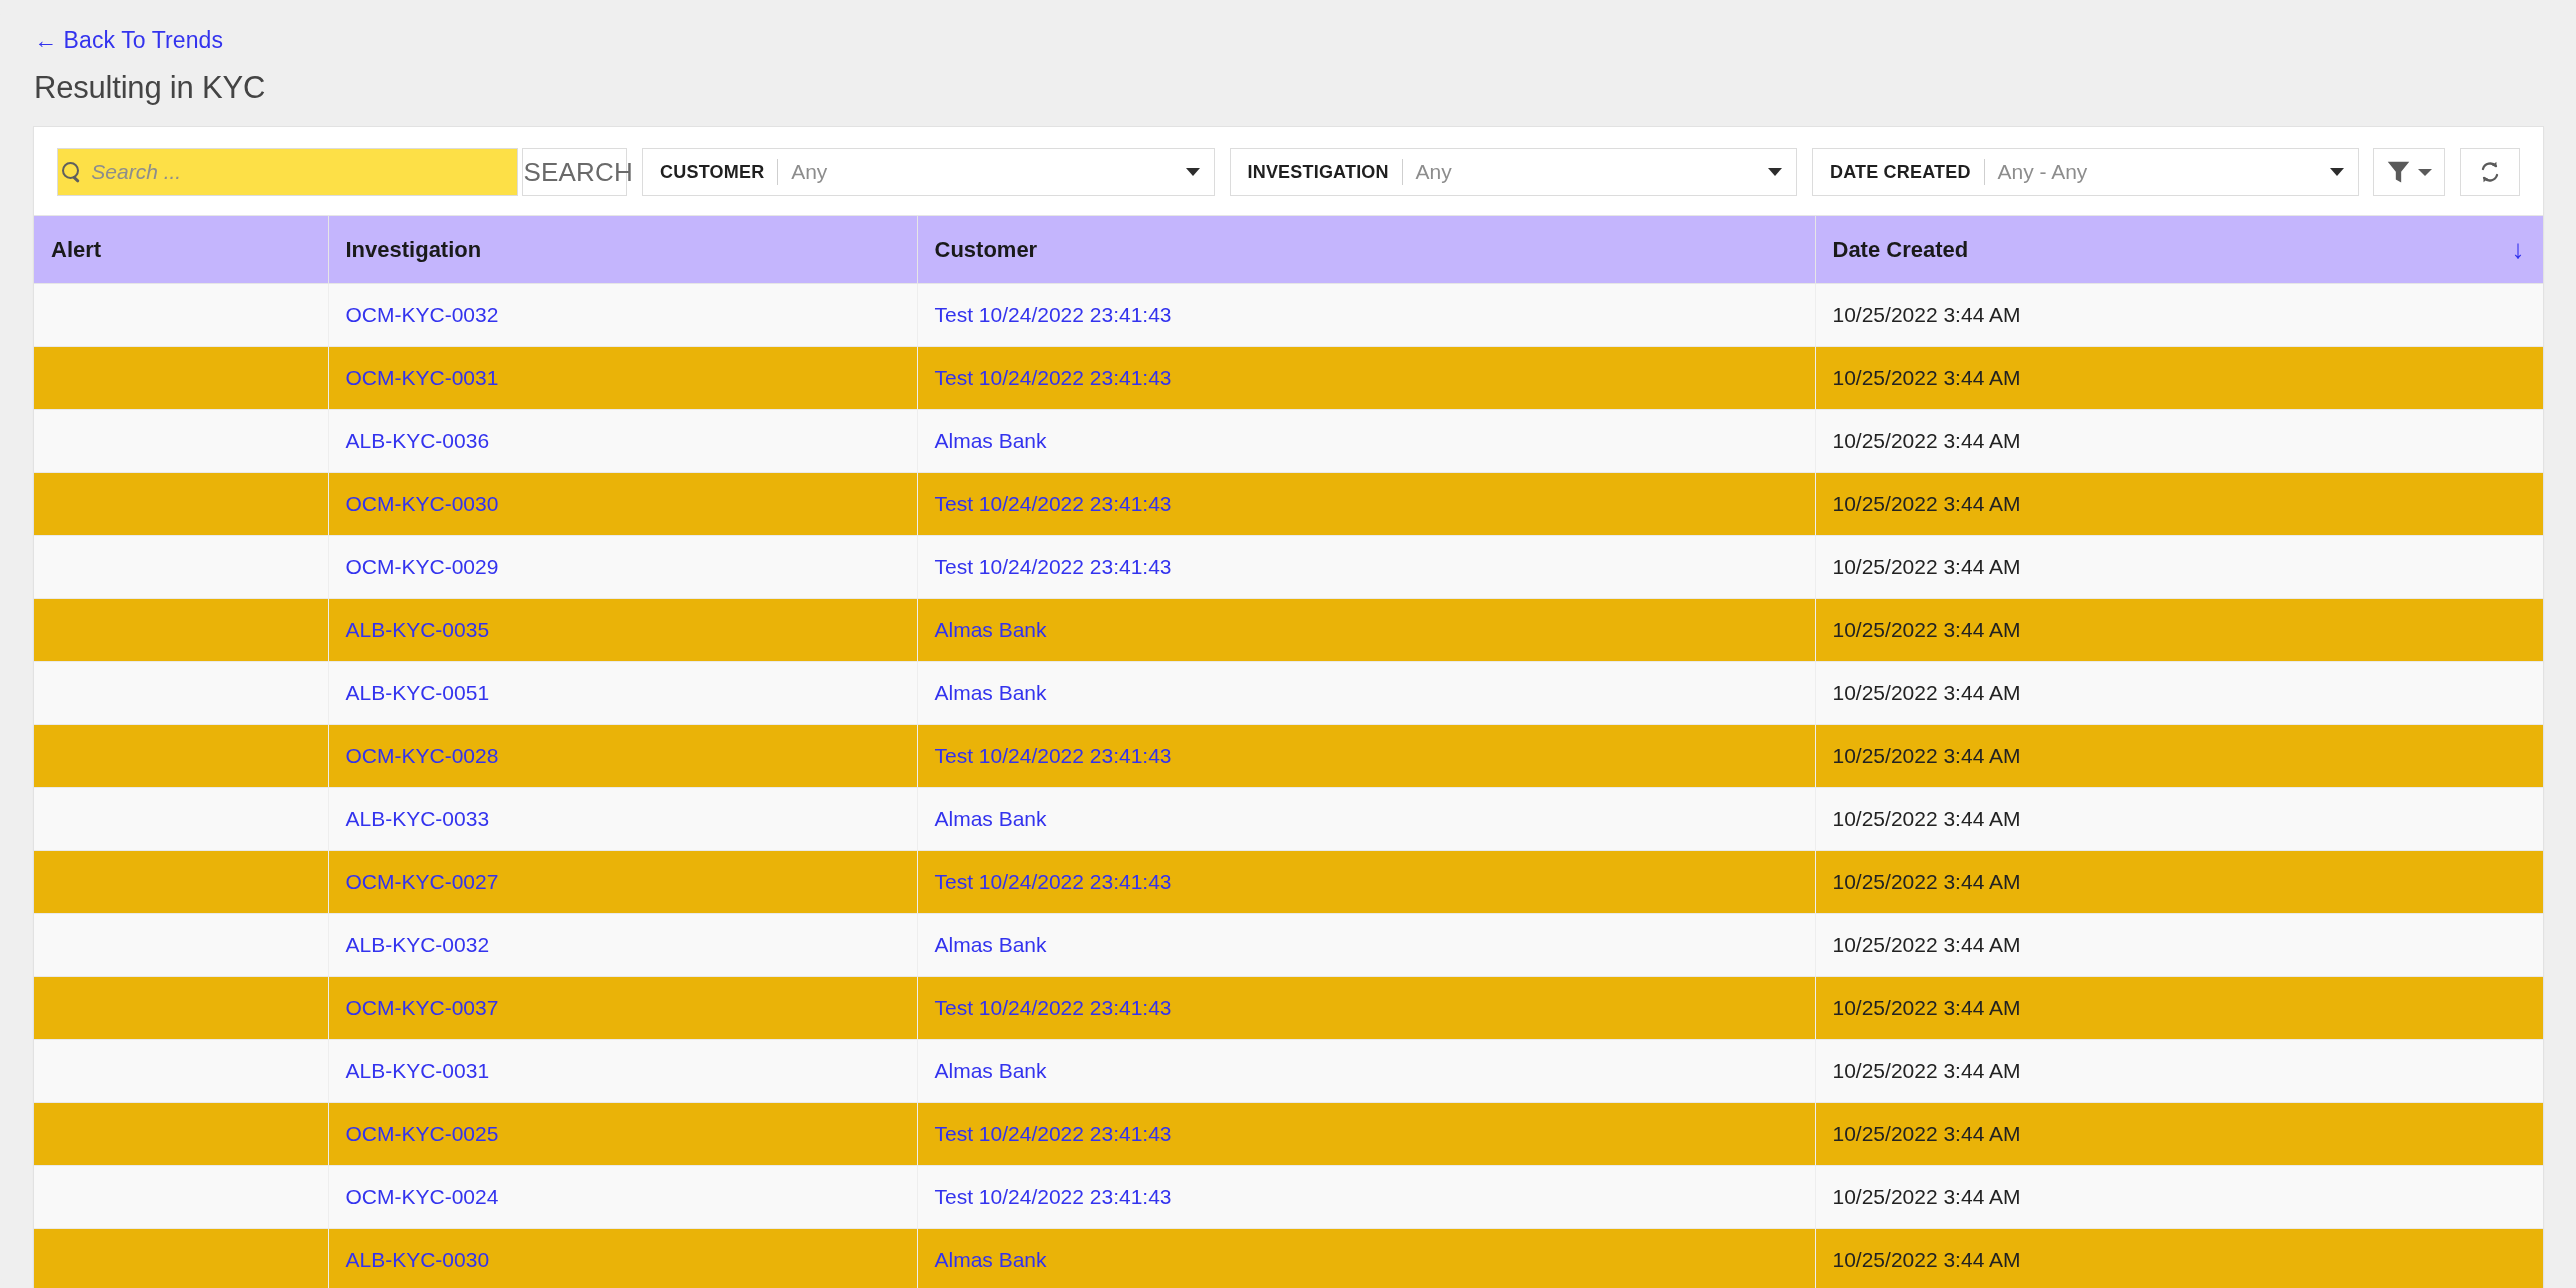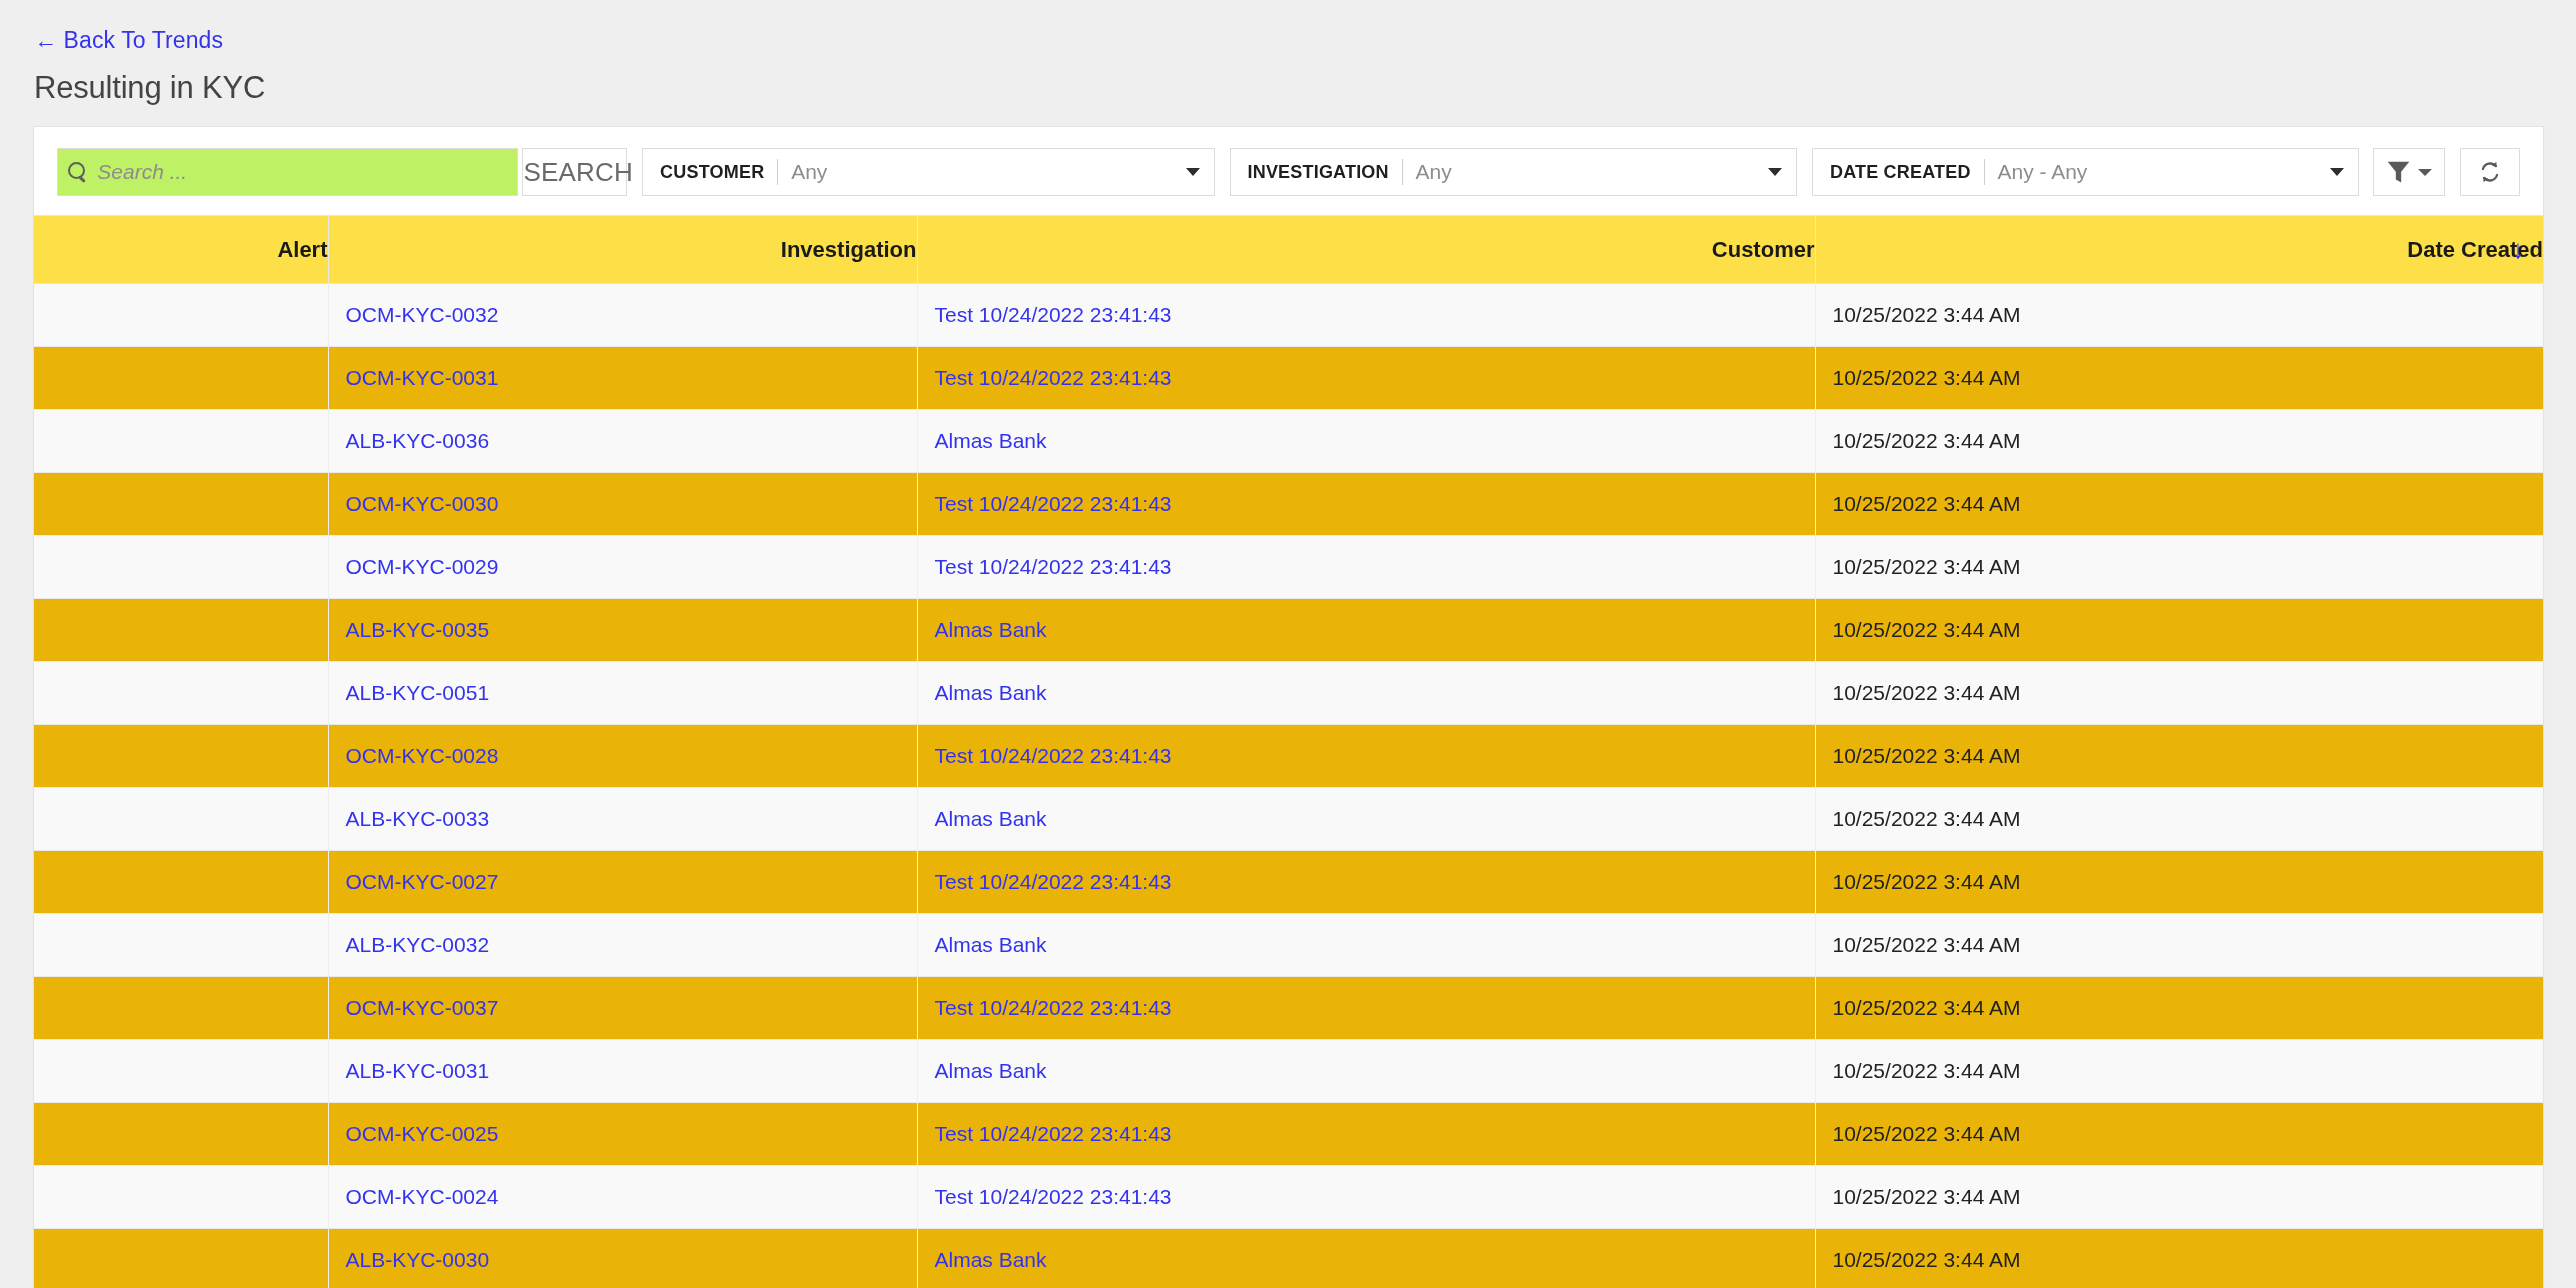--- a/index.html
+++ b/index.html
@@ -63,24 +63,24 @@
     align-items: center;
     padding: 21px 23px 18.6px 23px;
     gap: 0;
   }
 
   .search-wrap {
     position: relative;
     width: 461px;
     height: 48px;
     border: 0.8px solid #dcdcdc;
-    background: #bef264;
+    background: #fde047;
     display: flex;
     align-items: center;
-    padding-left: 8px;
+    padding-left: 2px;
   }
   .search-icon {
     width: 22px;
     height: 22px;
     flex: 0 0 22px;
     position: relative;
     margin-right: 9.3px;
   }
   .search-icon::before {
     content: "";
@@ -192,29 +192,29 @@
   .refresh-icon { display: block; }
 
   
   table.grid {
     width: 2509px;
     border-collapse: collapse;
     table-layout: fixed;
   }
 
   table.grid th {
-    text-align: right;
+    text-align: left;
     font-size: 22px;
     font-weight: bold;
     color: #1a1a1a;
     padding: 21px 0 20px 17px;
     border-top: 0.8px solid #e6e6e6;
     border-bottom: 0.8px solid #e6e6e6;
     border-left: 0.8px solid #e6e6e6;
-    background: #fde047;
+    background: #c4b5fd;
     position: relative;
     vertical-align: middle;
     height: 65px;
   }
   table.grid th:first-child { border-left: none; }
 
   .col-alert { width: 294px; }
   .col-investigation { width: 589px; }
   .col-customer { width: 898px; }
   .col-date { width: 728px; }

